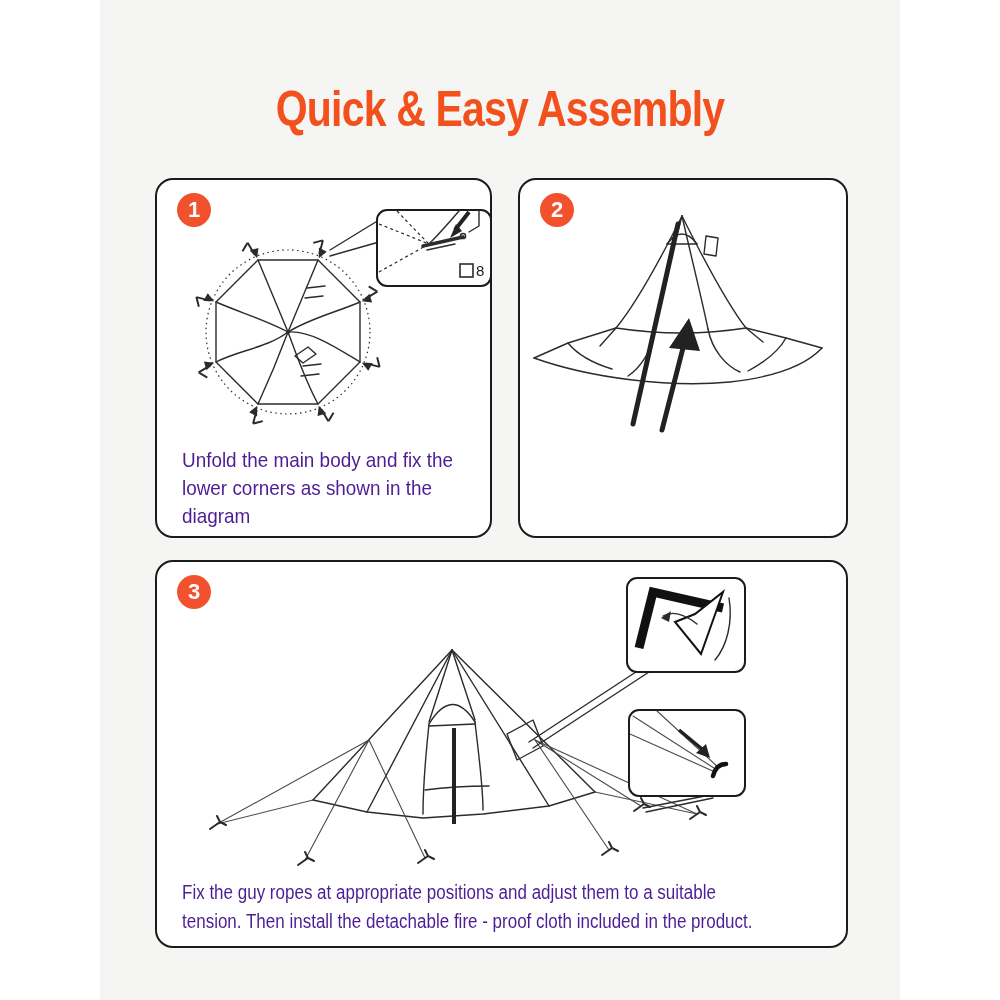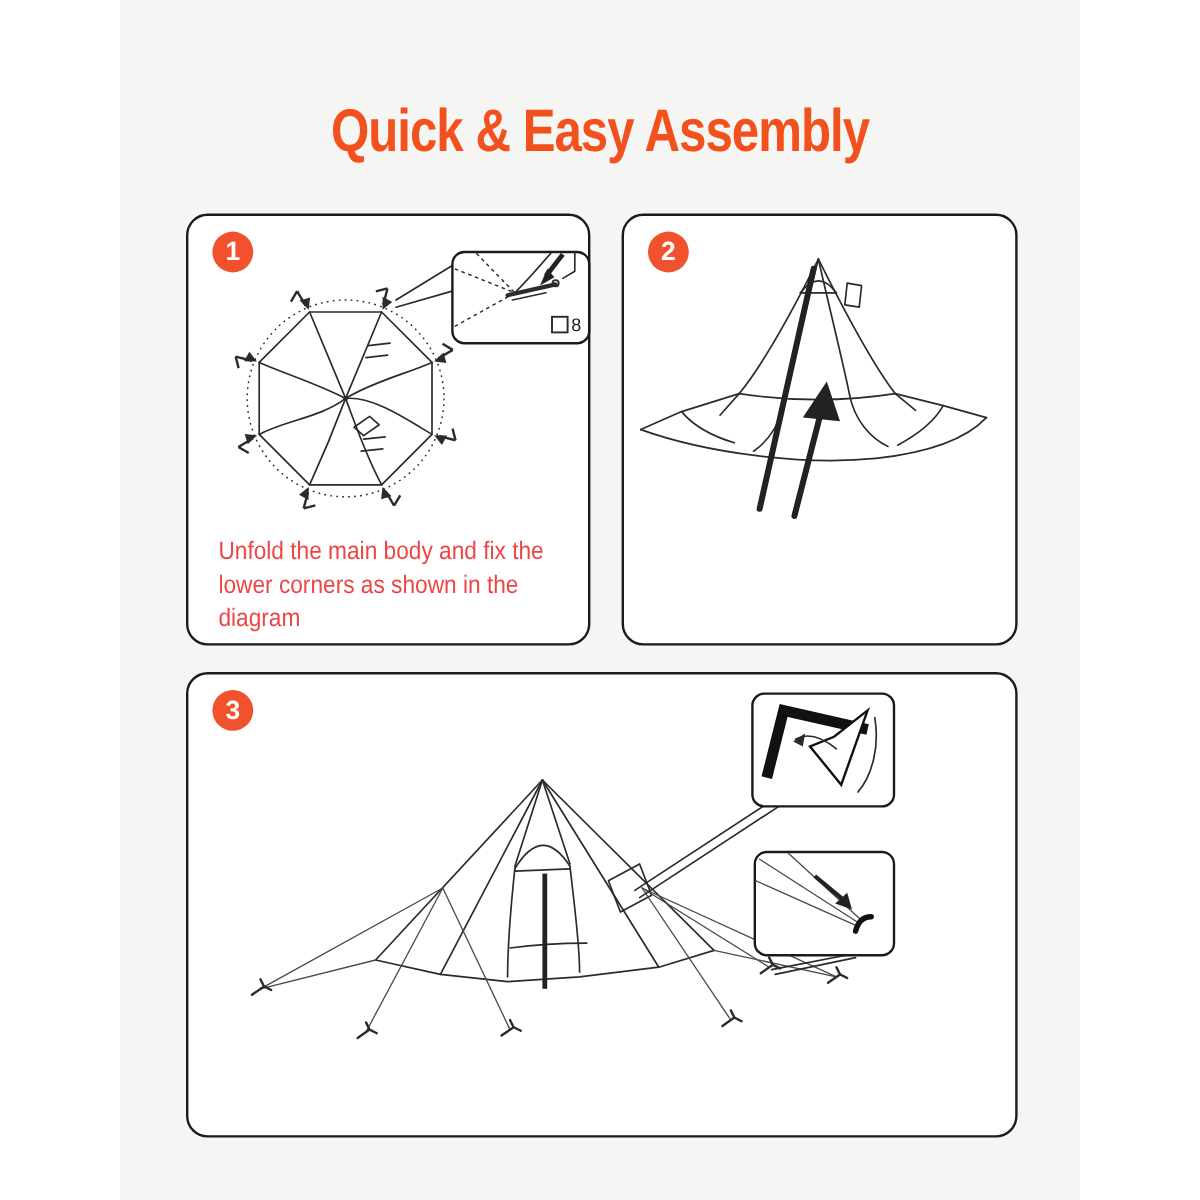--- a/index.html
+++ b/index.html
@@ -19,21 +19,21 @@
   }
   #panel-1{left:155px;top:178px;width:337px;height:360px;}
   #panel-2{left:518px;top:178px;width:330px;height:360px;}
   #panel-3{left:155px;top:560px;width:693px;height:388px;}
   .badge{
     position:absolute;left:20px;top:13px;width:34px;height:34px;border-radius:50%;
     background:#f1512c;color:#ffffff;font-size:22px;font-weight:bold;
     display:flex;align-items:center;justify-content:center;z-index:3;
   }
   .diagram{position:absolute;left:0;top:0;z-index:1;}
-  .caption{position:absolute;left:25px;right:10px;color:#ef4444;z-index:2;}
+  .caption{position:absolute;left:25px;right:10px;color:#4c1d95;z-index:2;}
   #panel-1 .caption,#panel-2 .caption{top:266px;}
   #panel-3 .caption{top:316px;}
   .cap-line{
     white-space:nowrap;font-size:21px;line-height:28px;
     transform:scaleX(0.9);transform-origin:left center;
   }
   #panel-3 .cap-line{font-size:20px;line-height:29px;transform:scaleX(0.85);}
   svg{display:block;}
   .ln{fill:none;stroke:#2b2b2b;stroke-width:1.4;stroke-linecap:round;stroke-linejoin:round;}
   .thin{fill:none;stroke:#4a4a4a;stroke-width:1.1;stroke-linecap:round;}
@@ -224,13 +224,17 @@
       <line class="thin" x1="473" y1="172" x2="558" y2="210"></line>
       <line class="thin" x1="500" y1="149" x2="562" y2="206"></line>
       <g>
         <line x1="522" y1="168" x2="545" y2="187" stroke="#222" stroke-width="3.5"></line>
         <path d="M553,196 L549,182 L539,191 Z" fill="#222"></path>
       </g>
       <path d="M556,214 Q559,202 569,202" fill="none" stroke="#111" stroke-width="4.5" stroke-linecap="round"></path>
     </g>
   </svg>
 
+  <div class="caption">
+    <div class="cap-line">Fix the guy ropes at appropriate positions and adjust them to a suitable</div>
+    <div class="cap-line">tension. Then install the detachable fire - proof cloth included in the product.</div>
+  </div>
 </div>
 
 </body></html>

